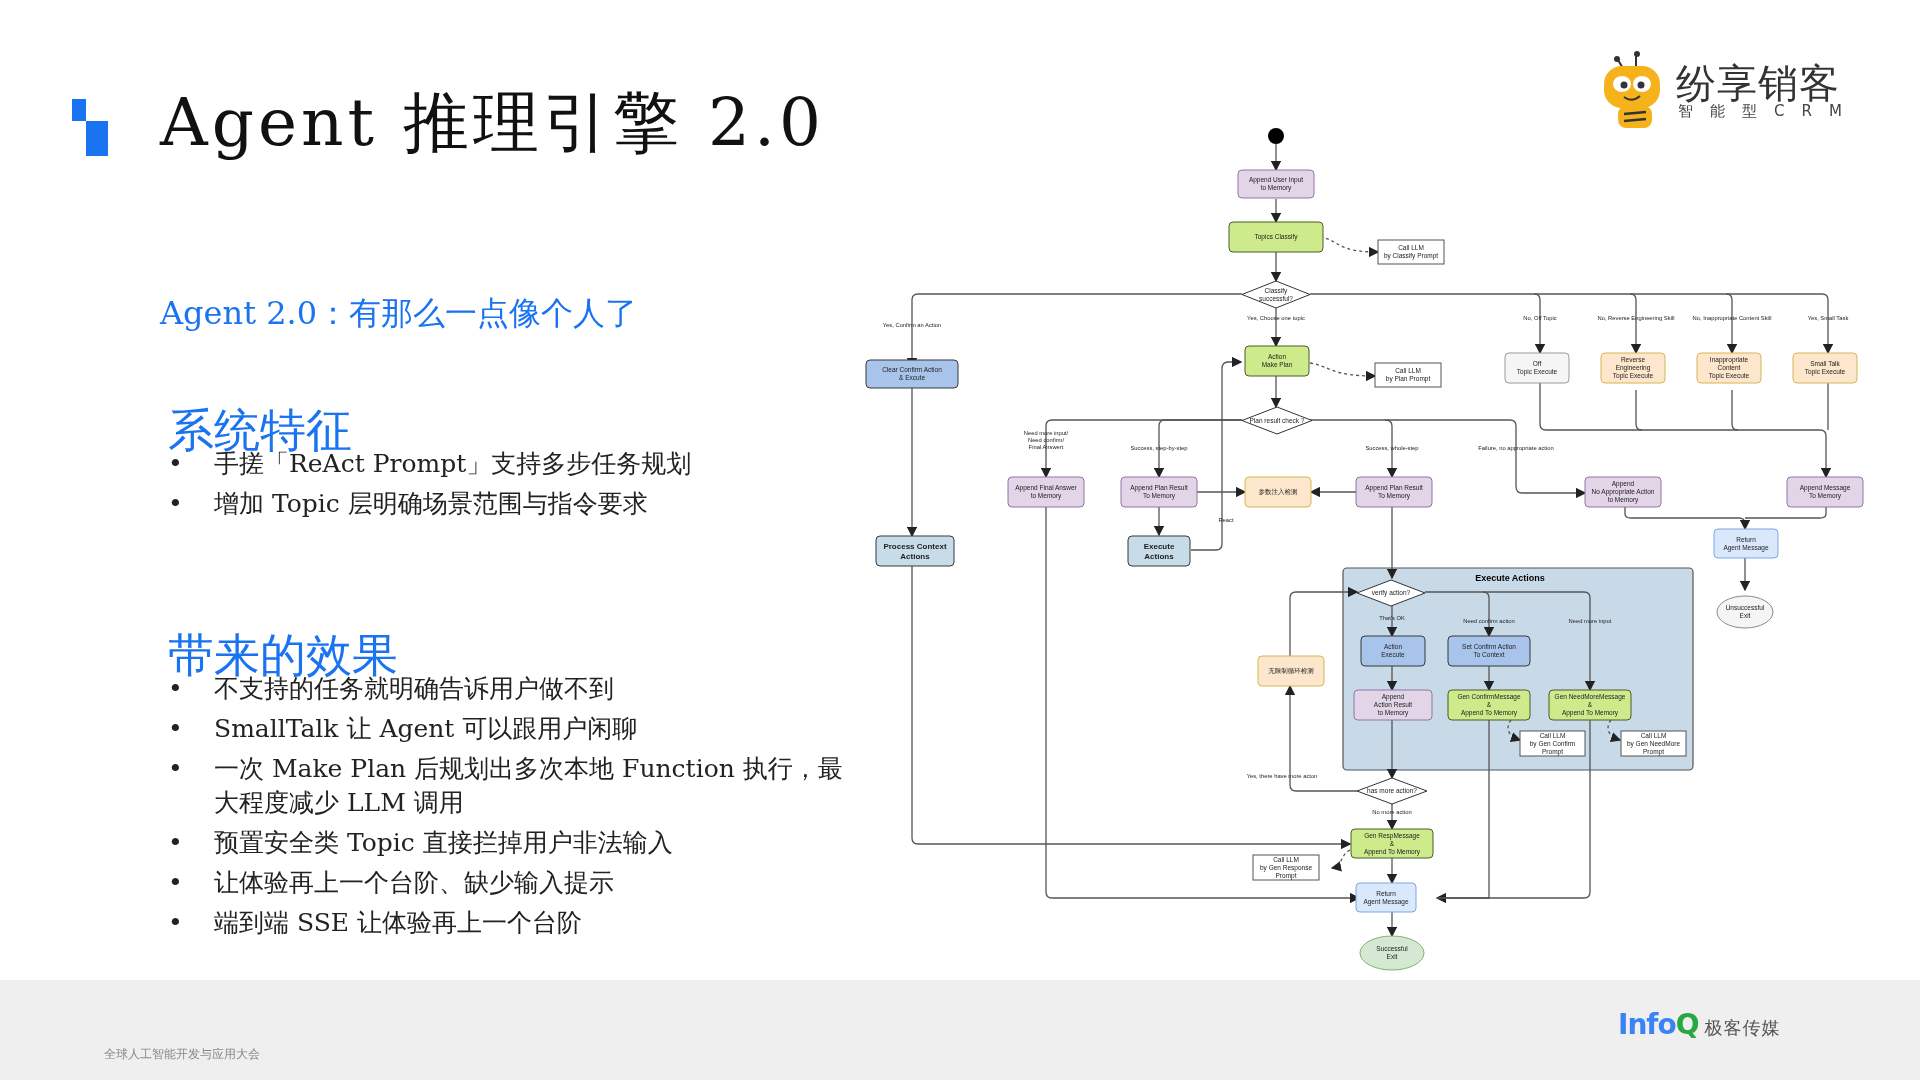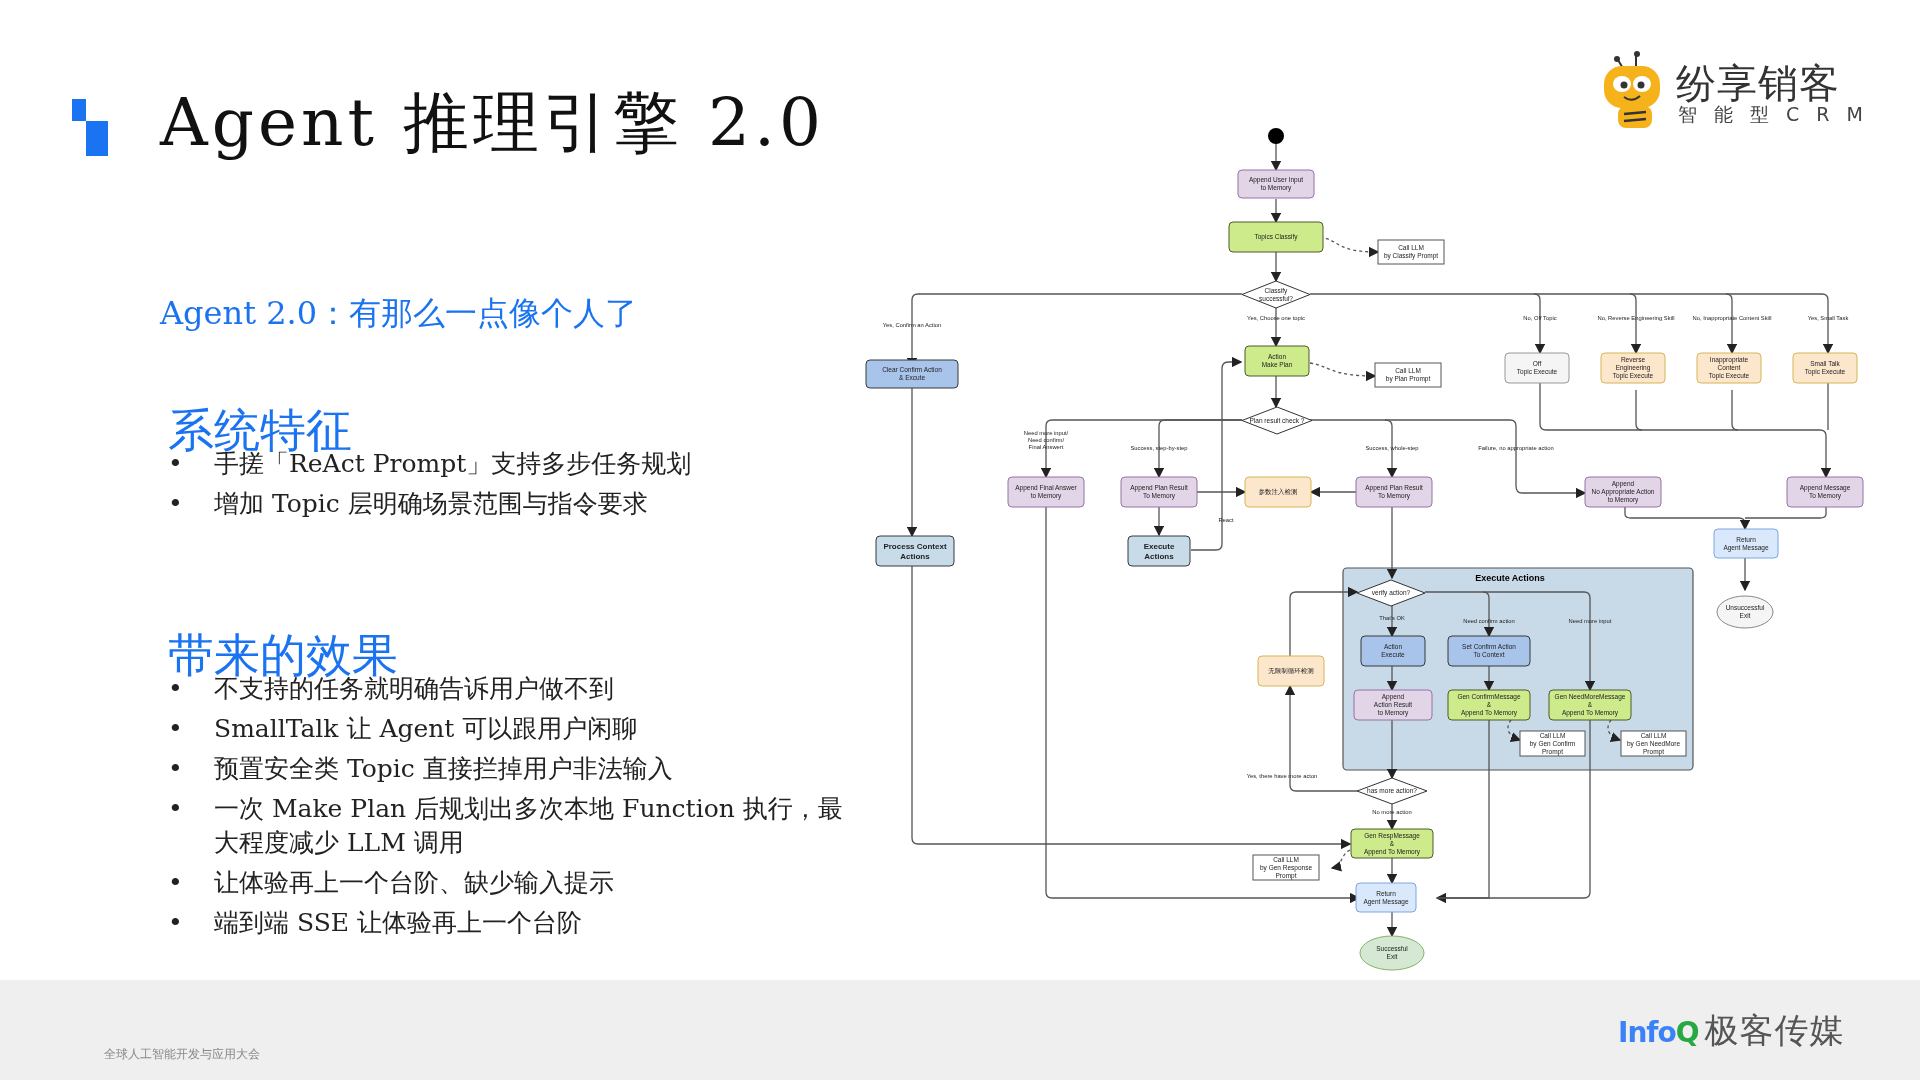--- a/index.html
+++ b/index.html
@@ -4,32 +4,32 @@
 <style>
   html, body { margin: 0; padding: 0; }
   body { width: 1920px; height: 1080px; position: relative; overflow: hidden; background: #ffffff; font-family: "DejaVu Sans", sans-serif; }
   .slide { position: absolute; left: 0; top: 0; width: 1920px; height: 1080px; }
   .title-mark { position: absolute; left: 72px; top: 99px; width: 56px; height: 58px; }
   .title-mark .sq1 { position: absolute; left: 0; top: 0; width: 14px; height: 22px; background: #1a73f0; }
   .title-mark .sq2 { position: absolute; left: 14px; top: 22px; width: 22px; height: 35px; background: #1a73f0; }
   .title { position: absolute; left: 160px; top: 78px; font-family: "DejaVu Serif", serif; font-size: 66px; color: #111; letter-spacing: 4px; white-space: nowrap; }
   .brand { position: absolute; left: 1596px; top: 50px; width: 280px; height: 80px; }
   .brand-name { position: absolute; left: 80px; top: 6px; font-size: 40px; color: #333; letter-spacing: 1px; font-family: "DejaVu Sans", sans-serif; white-space: nowrap; }
-  .brand-sub { position: absolute; left: 82px; top: 52px; font-size: 19px; color: #444; letter-spacing: 17px; white-space: nowrap; }
+  .brand-sub { position: absolute; left: 82px; top: 52px; font-size: 15px; color: #444; letter-spacing: 17px; white-space: nowrap; }
   .subtitle { position: absolute; left: 160px; top: 292px; font-family: "DejaVu Serif", serif; font-size: 32px; color: #1a73f0; white-space: nowrap; }
   .sec-head { position: absolute; left: 168px; font-size: 46px; color: #1a73f0; font-family: "DejaVu Sans", sans-serif; white-space: nowrap; }
   .bullets { position: absolute; left: 168px; list-style: none; margin: 0; padding: 0; font-family: "DejaVu Serif", serif; font-size: 25px; color: #222; }
   .bullets li { position: relative; padding-left: 46px; line-height: 34px; margin-bottom: 6px; width: 620px; }
   .bullets li::before { content: "•"; position: absolute; left: 0; top: 0; }
   .footer { position: absolute; left: 0; top: 980px; width: 1920px; height: 100px; background: #efefef; }
   .aicon { position: absolute; left: 104px; top: 990px; font-family: "DejaVu Sans", sans-serif; font-weight: bold; font-size: 50px; color: #4a8bf5; letter-spacing: -2px; white-space: nowrap; }
   .aicon-sub { position: absolute; left: 104px; top: 1046px; font-size: 12px; color: #888; white-space: nowrap; }
   .infoq { position: absolute; left: 1618px; top: 1008px; font-family: "DejaVu Sans", sans-serif; font-weight: bold; font-size: 28px; color: #3b82f6; white-space: nowrap; letter-spacing: -1px; }
   .infoq .q { color: #27a843; }
-  .infoq .cn { color: #555; font-weight: normal; font-size: 34px; margin-left: 6px; letter-spacing: 1px; }
+  .infoq .cn { color: #555; font-weight: normal; font-size: 18px; margin-left: 6px; letter-spacing: 1px; }
   svg.flow { position: absolute; left: 0; top: 0; width: 1920px; height: 1080px; }
   svg.flow text { font-family: "Liberation Sans", sans-serif; }
 </style>
 </head>
 <body>
 
 <div class="slide">
 
   <div class="title-mark">
     <div class="sq1"></div>
@@ -62,22 +62,22 @@
   <div class="sec-head" style="top:400px">系统特征</div>
   <ul class="bullets" style="top:447px">
     <li>手搓「ReAct Prompt」支持多步任务规划</li>
     <li>增加 Topic 层明确场景范围与指令要求</li>
   </ul>
 
   <div class="sec-head" style="top:625px">带来的效果</div>
   <ul class="bullets" style="top:672px">
     <li>不支持的任务就明确告诉用户做不到</li>
     <li>SmallTalk 让 Agent 可以跟用户闲聊</li>
+    <li style="width:640px">一次 Make Plan 后规划出多次本地 Function 执行，最大程度减少 LLM 调用</li>
     <li>预置安全类 Topic 直接拦掉用户非法输入</li>
-    <li style="width:640px">一次 Make Plan 后规划出多次本地 Function 执行，最大程度减少 LLM 调用</li>
     <li>让体验再上一个台阶、缺少输入提示</li>
     <li>端到端 SSE 让体验再上一个台阶</li>
   </ul>
 
   <svg class="flow" viewBox="0 0 1920 1080">
     <defs>
       <marker id="arr" markerWidth="8" markerHeight="8" refX="7" refY="4" orient="auto">
         <path d="M0,0 L8,4 L0,8 z" fill="#222"></path>
       </marker>
     </defs>

